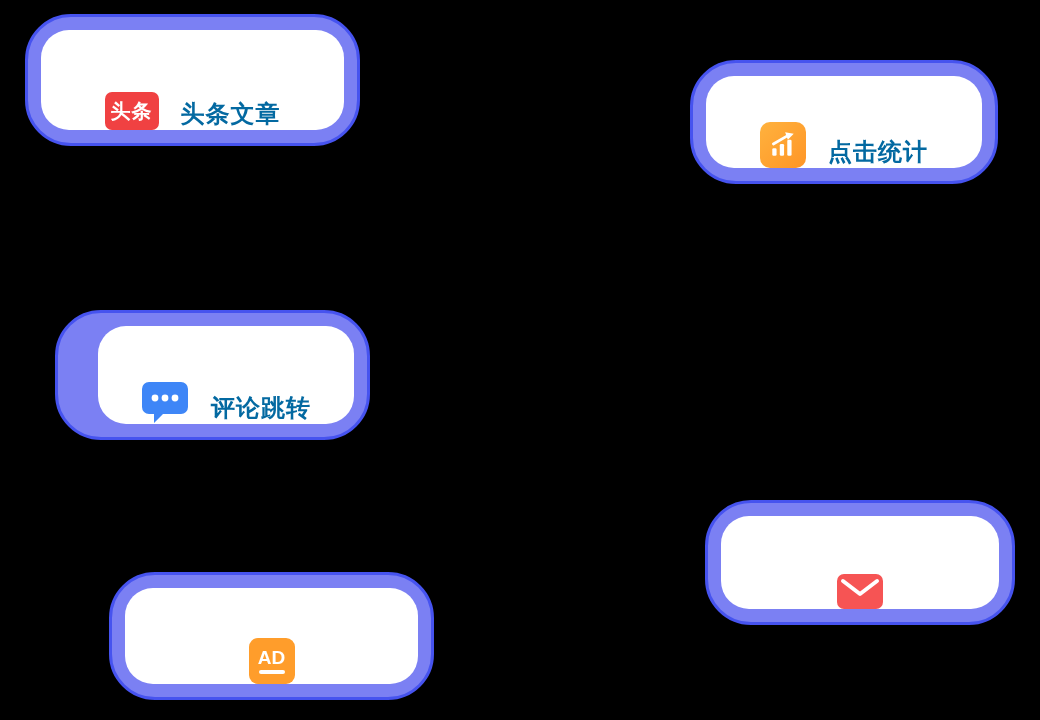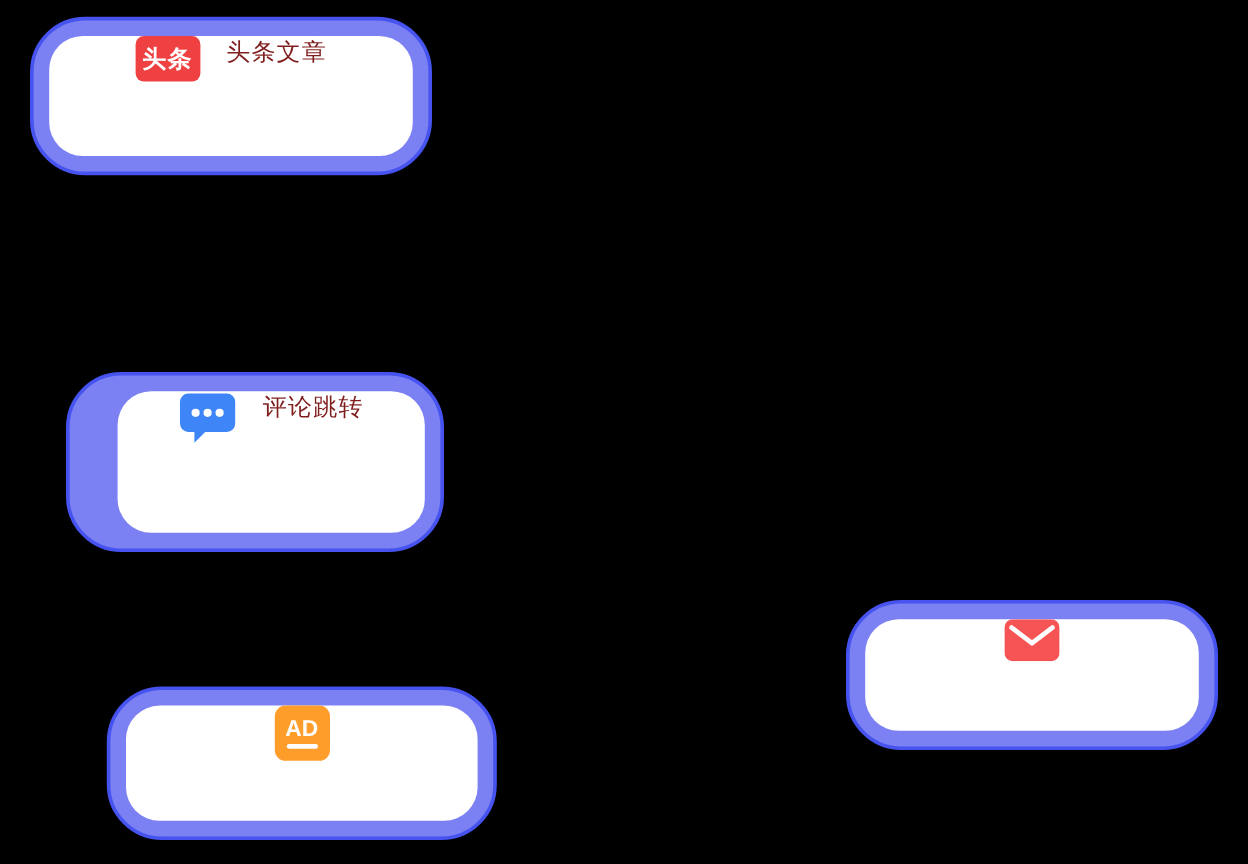--- a/index.html
+++ b/index.html
@@ -23,44 +23,44 @@
     border-radius:46px;
     padding:13px;
     cursor:pointer;
   }
   .card{
     box-sizing:border-box;
     width:100%;height:100%;
     background:#ffffff;
     border-radius:28px;
     display:flex;
-    align-items:flex-start;
+    align-items:flex-end;
     justify-content:center;
     gap:22px;
     padding:0 18px;
   }
   .label{
-    font-size:20px;
-    font-weight:400;
-    color:#7f1d1d;
+    font-size:24px;
+    font-weight:700;
+    color:#0369a1;
     letter-spacing:1px;
     white-space:nowrap;
   }
   .icon{
     display:flex;
     align-items:center;
     justify-content:center;
     flex:0 0 auto;
   }
   
   .n1{left:25px;top:14px;width:335px;height:132px;}
   .n2{left:690px;top:60px;width:308px;height:124px;}
-  .n3{left:55px;top:310px;width:315px;height:150px;padding-left:40px;}
+  .n3{left:55px;top:310px;width:315px;height:130px;padding-left:40px;}
   .n4{left:705px;top:500px;width:310px;height:125px;}
-  .n5{left:89px;top:572px;width:325px;height:128px;}
+  .n5{left:109px;top:572px;width:325px;height:128px;}
   
   .toutiao-badge{
     width:54px;height:38px;
     background:#f04142;
     border-radius:7px;
     color:#fff;font-weight:700;font-size:20px;letter-spacing:1px;
   }
   .chart-badge{
     width:46px;height:46px;
     background:linear-gradient(135deg,#ffb23e,#ff9526);
@@ -90,20 +90,34 @@
 
   <div class="node n1">
     <div class="card">
       <span class="icon toutiao-badge">
         <span>头条</span>
       </span>
       <span class="label">头条文章</span>
     </div>
   </div>
 
+  <div class="node n2">
+    <div class="card">
+      <span class="icon chart-badge">
+        <svg width="30" height="30" viewBox="0 0 28 28" aria-hidden="true">
+          <rect x="4" y="17" width="4" height="7" rx="1.2" fill="#fff"></rect>
+          <rect x="11" y="13" width="4" height="11" rx="1.2" fill="#fff"></rect>
+          <rect x="18" y="9" width="4" height="15" rx="1.2" fill="#fff"></rect>
+          <path d="M5 13 L18 5.5" stroke="#fff" stroke-width="2.6" stroke-linecap="round" fill="none"></path>
+          <polygon points="16,2 24,3.5 18.5,9" fill="#fff"></polygon>
+        </svg>
+      </span>
+      <span class="label">点击统计</span>
+    </div>
+  </div>
 
   <div class="node n3">
     <div class="card">
       <span class="icon comment-badge">
         <svg width="48" height="44" viewBox="0 0 48 44" aria-hidden="true">
           <path d="M8 2 h32 a7 7 0 0 1 7 7 v18 a7 7 0 0 1 -7 7 H22 l-9 9 v-9 H8 a7 7 0 0 1 -7 -7 V9 a7 7 0 0 1 7 -7 z" fill="#3e86f7"></path>
           <circle cx="14" cy="18" r="3.4" fill="#fff"></circle>
           <circle cx="24" cy="18" r="3.4" fill="#fff"></circle>
           <circle cx="34" cy="18" r="3.4" fill="#fff"></circle>
         </svg>

